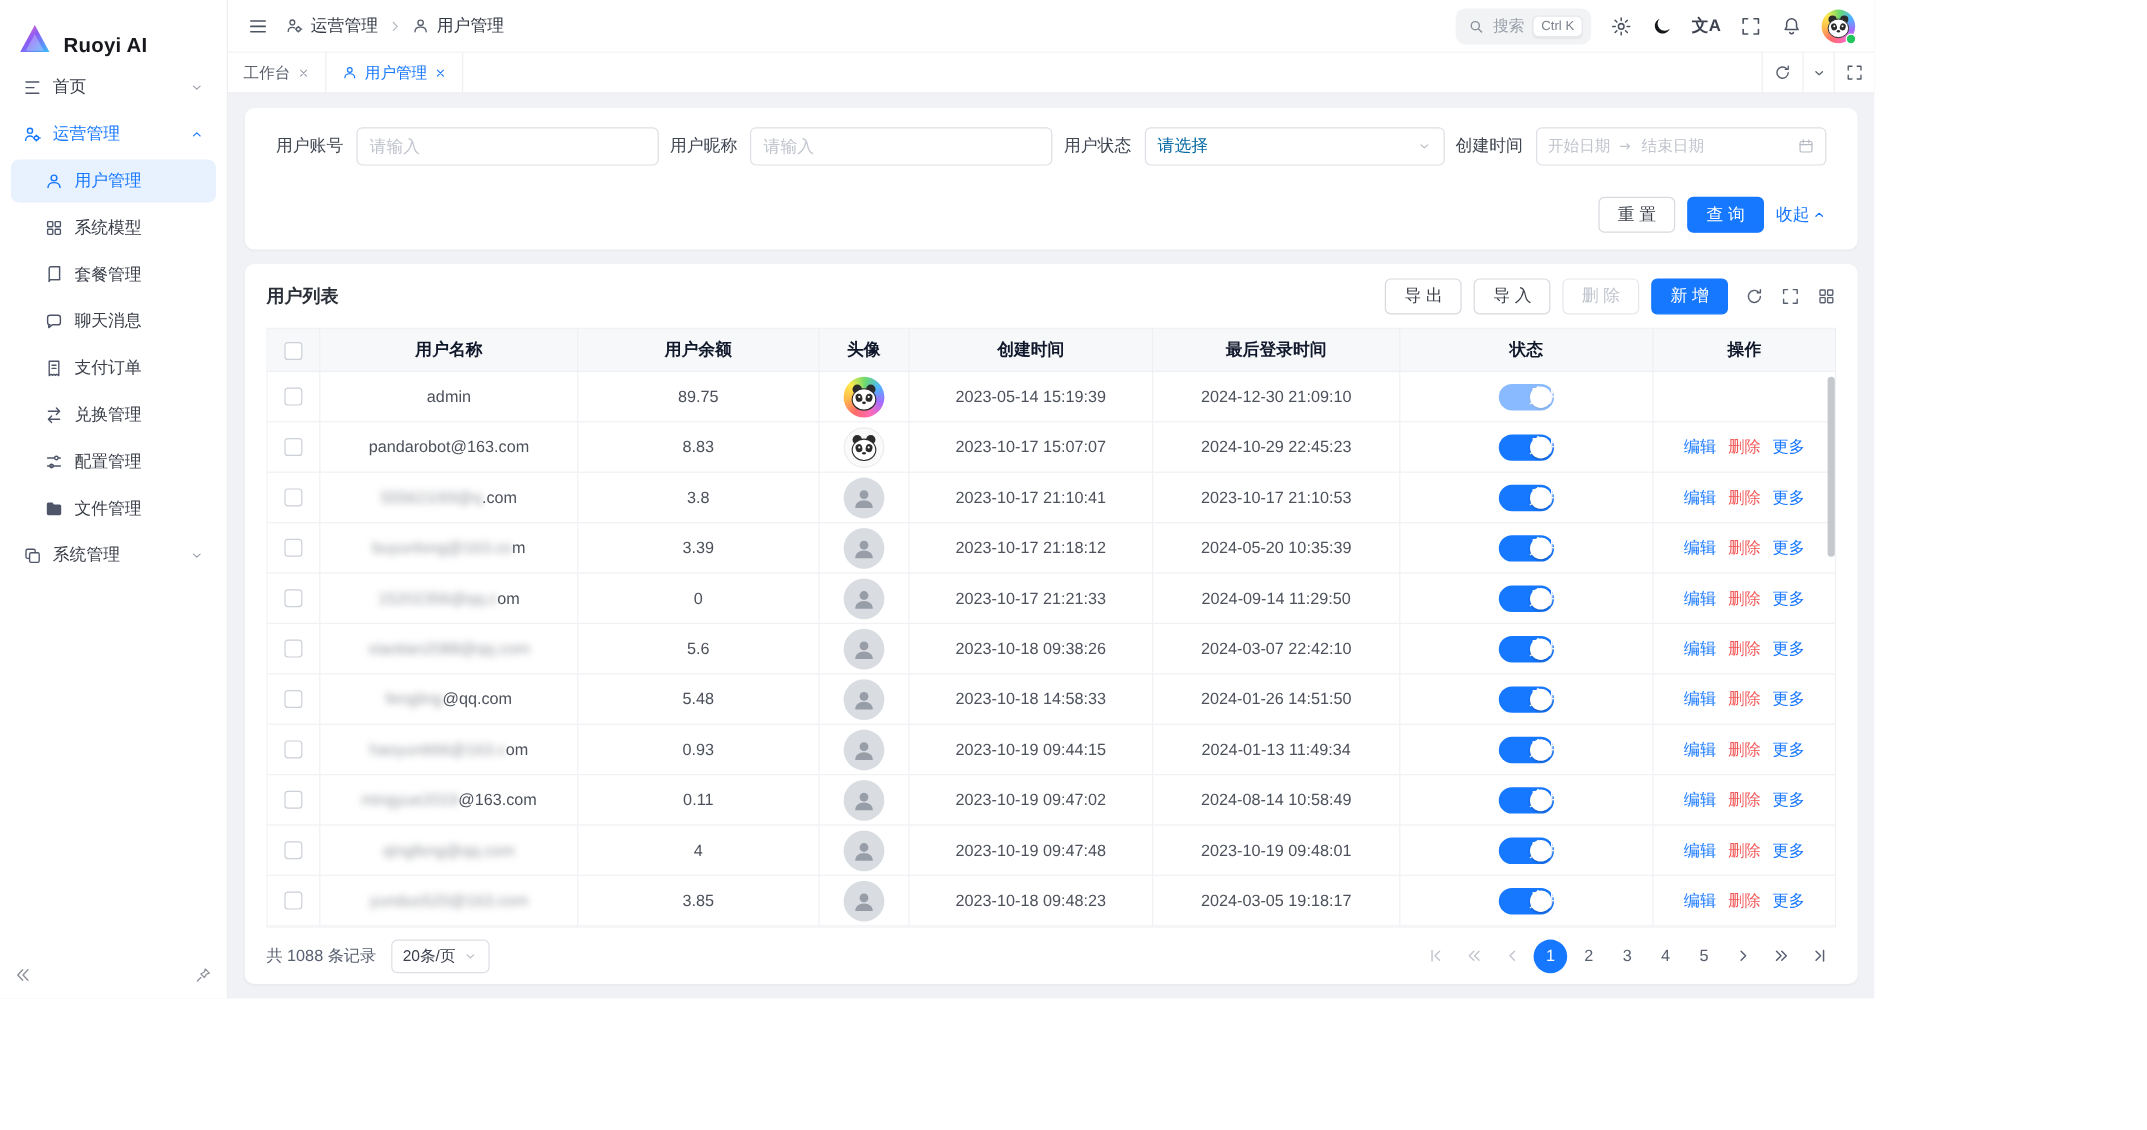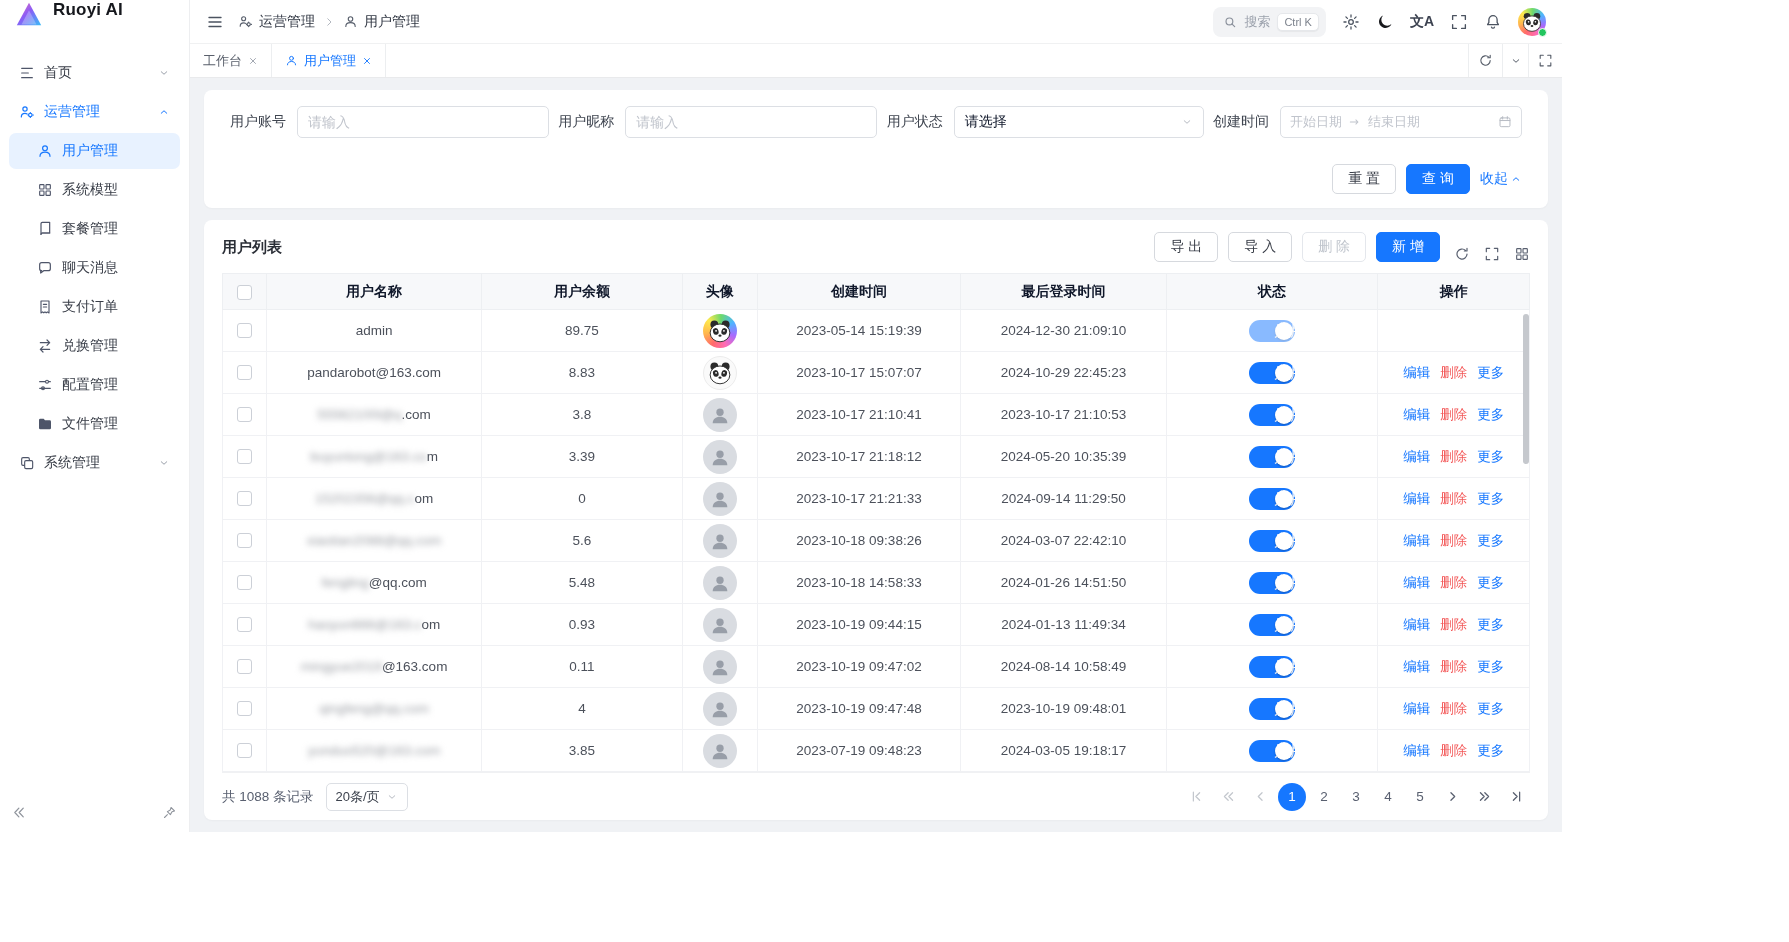--- a/index.html
+++ b/index.html
@@ -4,21 +4,21 @@
 <style>
 *{box-sizing:border-box;margin:0;padding:0}
 html,body{width:1789px;height:942px;background:#fff;overflow:hidden;
   font-family:"Liberation Sans","DejaVu Sans",sans-serif;font-size:14px;color:#333}
 svg{display:inline-block;vertical-align:middle}
 
 .app{width:1562px;height:832px;display:flex;background:#f0f2f5;overflow:hidden}
 
 
 .sidebar{width:190px;background:#fff;border-right:1px solid #edeef0;position:relative;flex-shrink:0}
-.logo-row{height:48px;display:flex;align-items:flex-start;gap:9px;padding:0 14px;cursor:pointer}
+.logo-row{height:48px;display:flex;align-items:flex-end;gap:9px;padding:0 14px;cursor:pointer}
 .logo-ic{width:30px;height:30px}
 .logo-txt{font-size:17px;font-weight:bold;color:#16181d;letter-spacing:.2px}
 .side-menu{padding:7px 9px;display:flex;flex-direction:column;gap:3px}
 .side-item{height:36px;border-radius:7px;display:flex;align-items:center;gap:9px;padding:0 10px;font-size:14px;color:#383d47;cursor:pointer;white-space:nowrap}
 .side-item .ic{width:16px;height:16px;color:#4e5569;flex-shrink:0}
 .side-item .chev{width:12px;height:12px;margin-left:auto;color:#9aa0aa}
 .side-item.child{padding-left:28px}
 .side-item.selected{background:#e8f2ff;color:#1677ff}
 .side-item.selected .ic{color:#1677ff}
 .side-item.active{color:#1677ff}
@@ -62,38 +62,38 @@
 
 
 .content{flex:1;display:flex;flex-direction:column;gap:12px;padding:12px 14px;min-height:0}
 .filter-card{background:#fff;border-radius:8px;padding:16px 26px 14px;flex-shrink:0;box-shadow:0 1px 2px rgba(0,0,0,.03)}
 .filter-row{display:flex;justify-content:space-between;}
 .f-group{display:flex;align-items:center;gap:11px}
 .f-label{font-size:14px;color:#3f4550;white-space:nowrap}
 .f-input{width:252px;height:32px;border:1px solid #dcdfe4;border-radius:5px;padding:0 10px;font-size:14px;color:#333;outline:none;background:#fff;font-family:inherit}
 .f-input::placeholder{color:#c0c4cc}
 .f-select{width:250px;height:32px;border:1px solid #dcdfe4;border-radius:5px;display:flex;align-items:center;padding:0 10px;cursor:pointer;background:#fff}
-.f-select .ph{font-size:14px;color:#0f172a;flex:1}
+.f-select .ph{font-size:14px;color:#0369a1;flex:1}
 .sel-chev{width:12px;height:12px;color:#b6bac2}
 .f-range{width:242px;height:32px;border:1px solid #dcdfe4;border-radius:5px;display:flex;align-items:center;gap:6px;padding:0 9px;background:#fff;cursor:pointer}
 .f-range .ph{font-size:13px;color:#c0c4cc;white-space:nowrap}
 .rng-arrow{width:14px;height:14px;color:#c0c4cc}
 .rng-cal{width:14px;height:14px;color:#b6bac2;margin-left:auto}
 .filter-actions{display:flex;justify-content:flex-end;align-items:center;gap:10px;margin-top:26px}
 .btn{height:30px;padding:0 15px;border-radius:5px;border:1px solid #d6d9de;background:#fff;color:#383d47;font-size:14px;cursor:pointer;font-family:inherit;display:inline-flex;align-items:center;justify-content:center;white-space:nowrap}
 .btn.primary{background:#1677ff;border-color:#1677ff;color:#fff}
 .btn.disabled{color:#bfc4cc;border-color:#e4e7ec;background:#fff;cursor:not-allowed}
 .collapse-link{display:flex;align-items:center;gap:2px;color:#1677ff;font-size:14px;cursor:pointer}
 .cl-chev{width:12px;height:12px}
 
 
 .table-card{background:#fff;border-radius:8px;padding:12px 18px 0;flex:1;display:flex;flex-direction:column;min-height:0;box-shadow:0 1px 2px rgba(0,0,0,.03)}
 .card-head{display:flex;align-items:center;flex-shrink:0}
 .card-title{font-size:15px;font-weight:bold;color:#2a2e36}
-.card-tools{margin-left:auto;display:flex;align-items:flex-end;gap:10px}
+.card-tools{margin-left:auto;display:flex;align-items:center;gap:10px}
 .tool-ic{color:#596070;display:flex;cursor:pointer;margin-left:4px}
 .tool-ic svg{width:16px;height:16px}
 .table-wrap{margin-top:11px;flex:1;min-height:0;overflow:hidden;position:relative}
 table{width:100%;border-collapse:collapse;table-layout:fixed}
 th{background:#f7f8fa;height:36px;font-size:14px;font-weight:bold;color:#0f172a;border:1px solid #edeff2;text-align:center;padding:0 6px;white-space:nowrap}
 td{height:42px;font-size:13.5px;color:#4c515b;border:1px solid #f0f1f4;text-align:center;padding:0 6px;white-space:nowrap;overflow:hidden;background:#fff}
 .cb{display:inline-block;width:15px;height:15px;border:1.5px solid #ccd0d7;border-radius:3px;vertical-align:middle;background:#fff;cursor:pointer}
 .masked{filter:blur(3px);color:#9a9da3;user-select:none}
 .av{width:34px;height:34px;border-radius:50%;display:inline-flex;align-items:center;justify-content:center;vertical-align:middle;overflow:hidden}
 .av svg{width:30px;height:30px}
@@ -793,21 +793,21 @@
   </tr>
                 <tr>
     <td><span class="cb"></span></td>
     <td><span class="masked">yunduo520@163.com</span><span></span></td>
     <td>3.85</td>
     <td><span class="av av-def">
                       <svg viewBox="0 0 24 24">
                         <use href="#i-person"></use>
                       </svg>
                     </span></td>
-    <td>2023-07-19 09:48:23</td>
+    <td>2023-10-18 09:48:23</td>
     <td>2024-03-05 19:18:17</td>
     <td><span class="toggle">
                       <span class="tg-label">启用</span>
                       <span class="tg-knob"></span>
                     </span></td>
     <td><a class="lnk">编辑</a><a class="lnk red">删除</a><a class="lnk">更多</a></td>
   </tr>
                 <tr>
     <td></td>
     <td><span></span></td>

